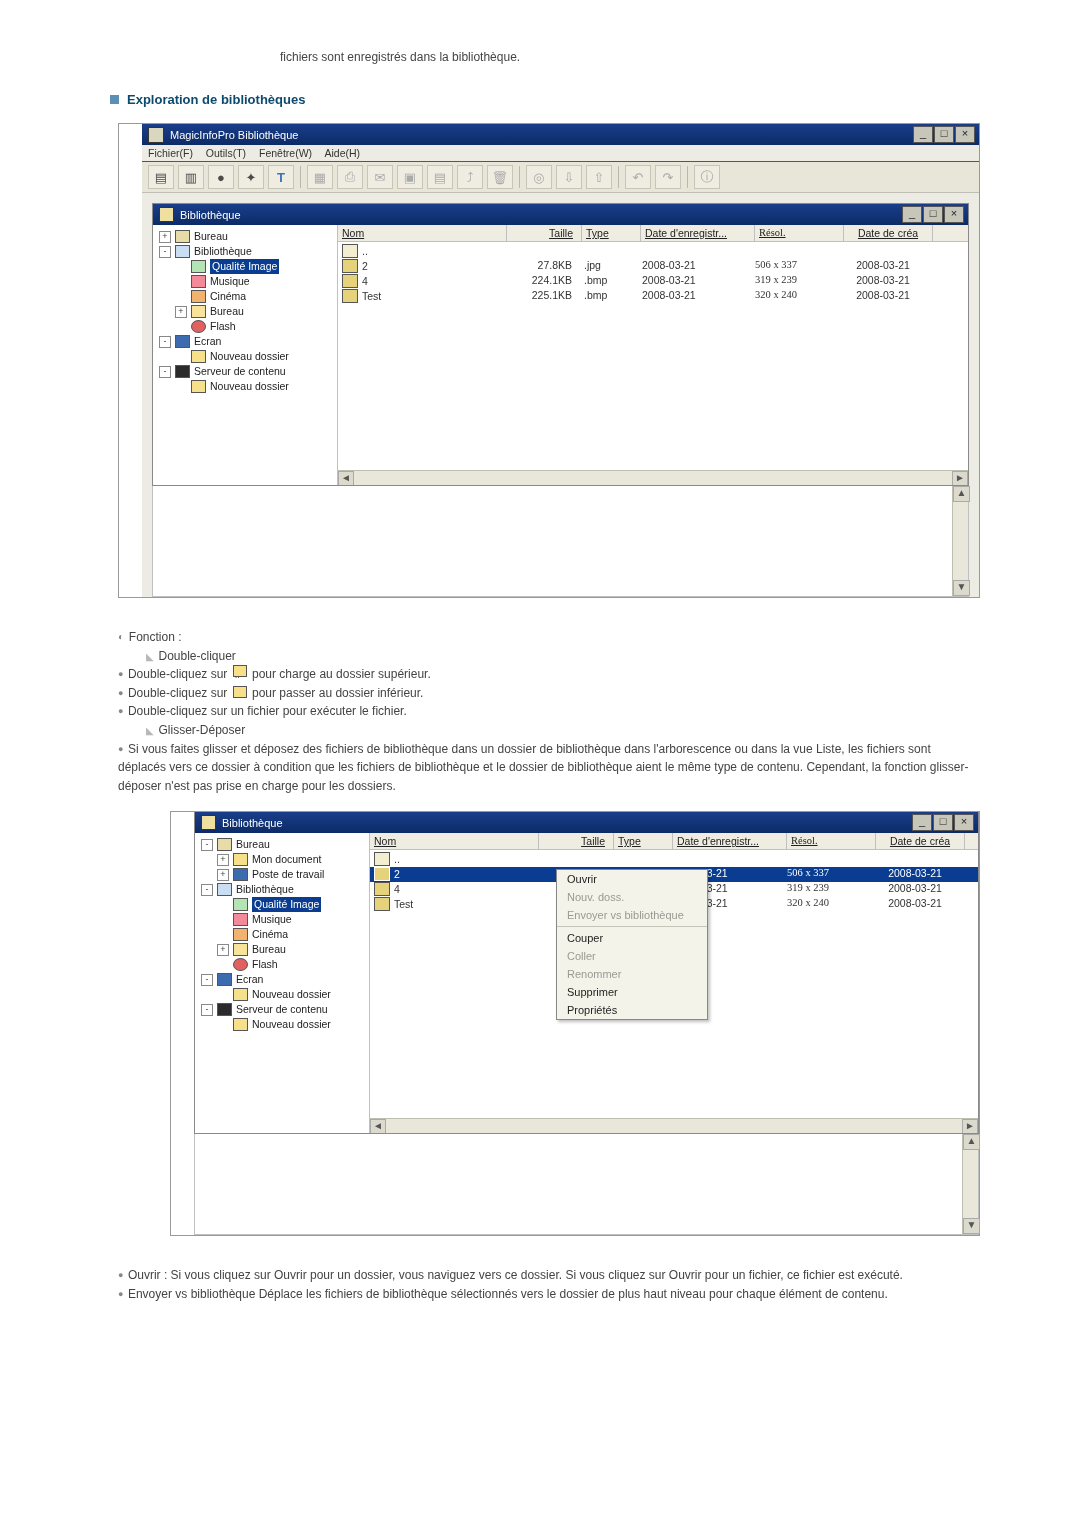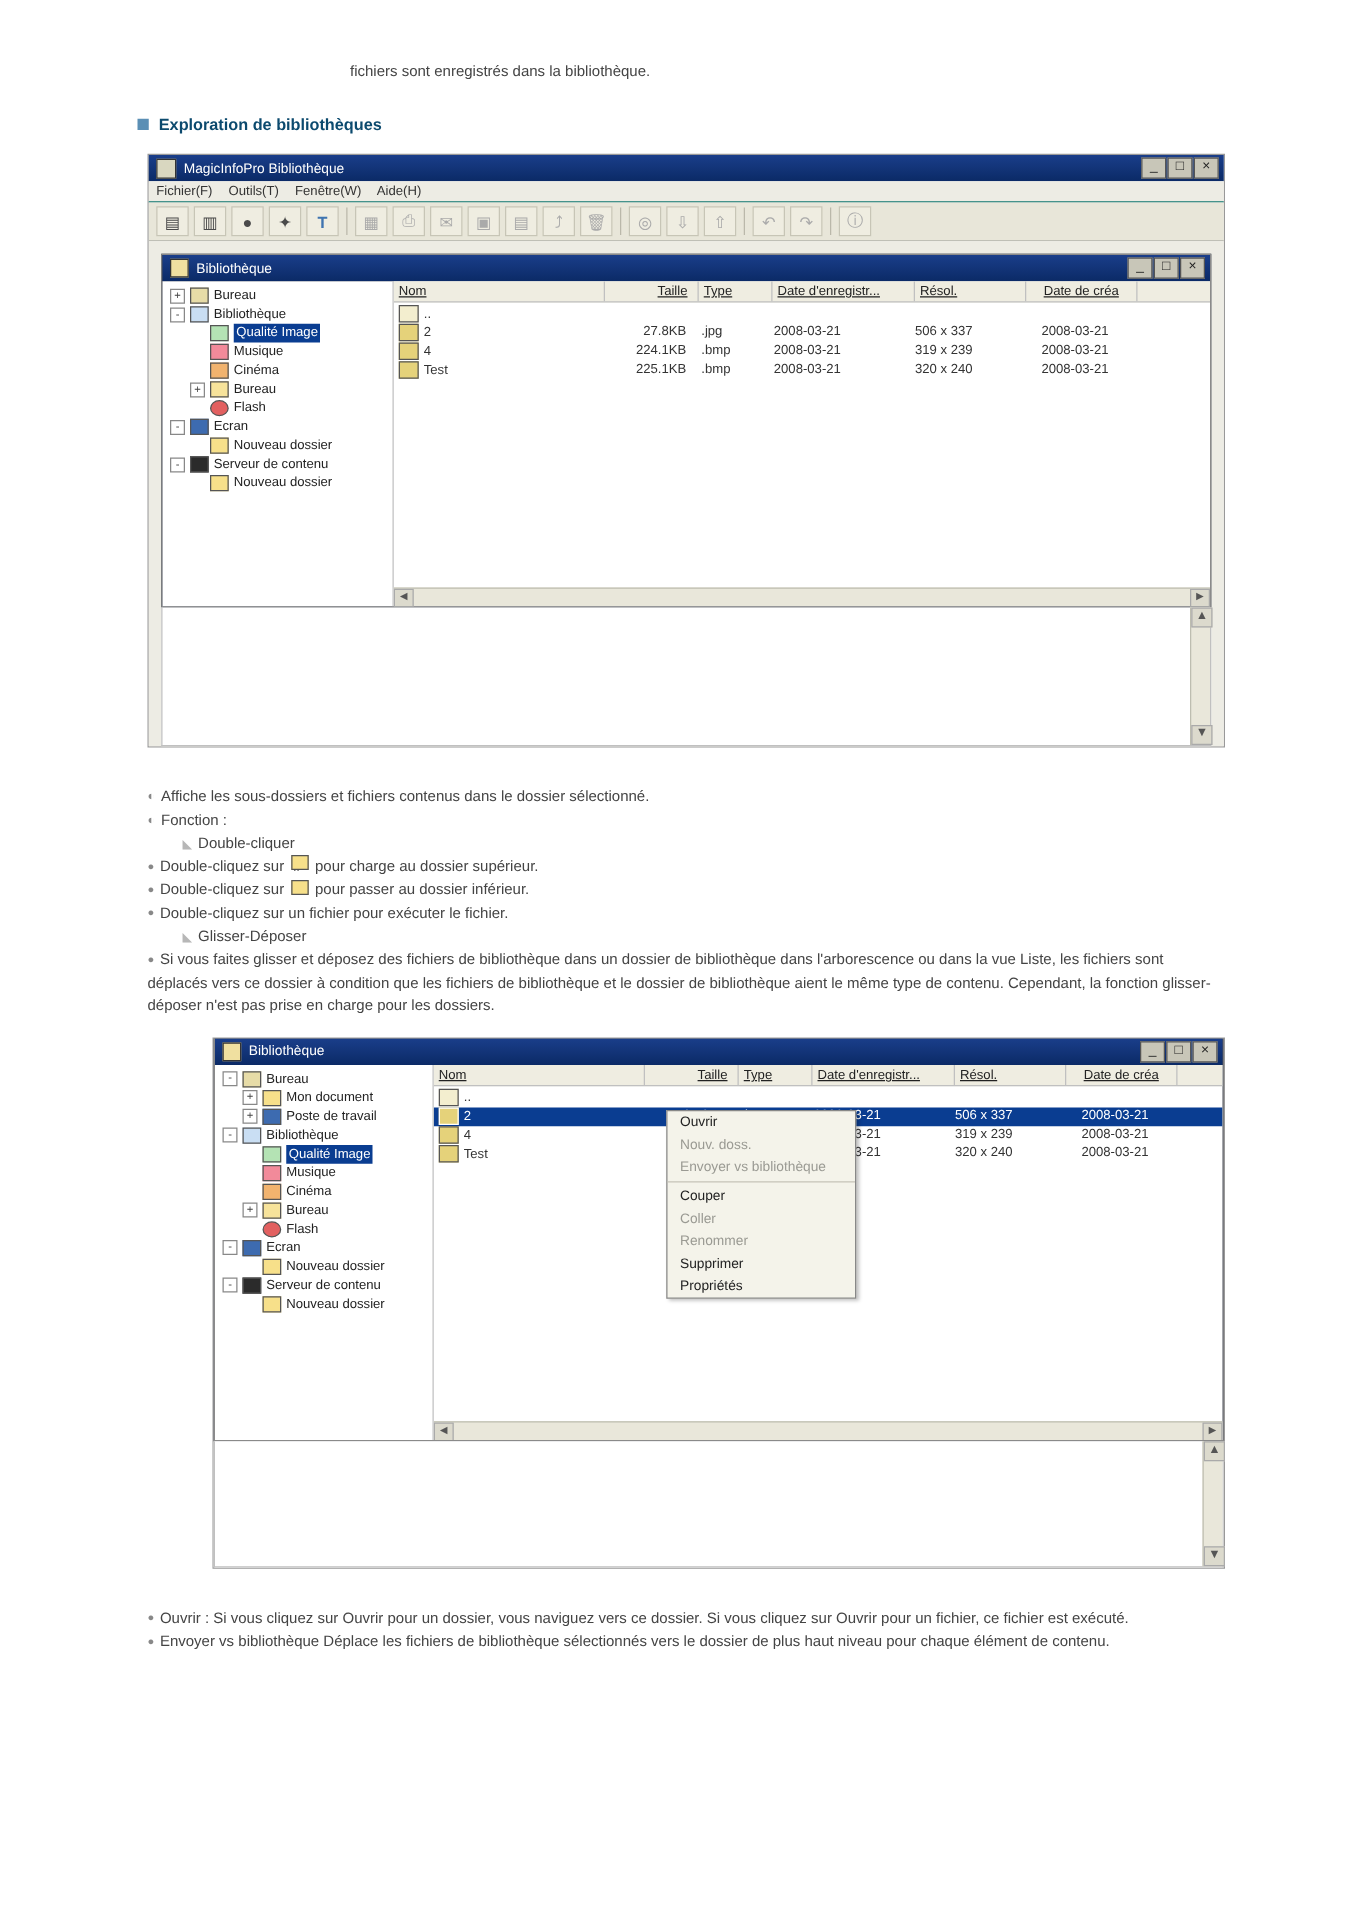--- a/index.html
+++ b/index.html
@@ -29,20 +29,21 @@
   .section-head .txt {
     font-weight: bold;
     color: #0c4a6e;
     font-size: 13px;
   }
   
   .shot-frame {
     border: 1px solid #999;
     margin: 0 0 30px 18px;
     background: #fff;
+    padding-left: 23px;
   }
   .win-title {
     background: linear-gradient(#1a3e8a, #0b2a66);
     color: #fff;
     display: flex;
     align-items: center;
     justify-content: space-between;
     font-size: 11px;
     padding: 2px 4px 2px 6px;
   }
@@ -158,21 +159,21 @@
     padding:2px 4px;
     border-right:1px solid #c0c0c0;
     text-decoration: underline;
     color:#222;
     white-space:nowrap;
   }
   .c-name { flex:0 0 160px; }
   .c-size { flex:0 0 62px; text-align:right; padding-right:8px;}
   .c-type { flex:0 0 50px; }
   .c-date { flex:0 0 105px; }
-  .c-res  { flex:0 0 80px; }
+  .c-res  { flex:0 0 80px;font-family:Liberation Serif, serif; }
   .c-crea { flex:0 0 80px;text-align:center; }
   .list-body { padding:2px 0 0 0; }
   .lr { display:flex; padding:0 0 1px 0;}
   .lr .cell { padding:0 4px; white-space:nowrap; }
   .lr .c-name { display:flex; align-items:center; gap:4px; flex:0 0 160px;}
   .lr .c-size { flex:0 0 62px; text-align:right; padding-right:8px;}
   .lr .c-type { flex:0 0 50px;}
   .lr .c-date { flex:0 0 105px;}
   .lr .c-res  { flex:0 0 80px;}
   .lr .c-crea { flex:0 0 80px;}
@@ -443,21 +444,20 @@
         <div class="vscroll">
           <span class="arr">▲</span>
           <span class="arr">▼</span>
         </div>
       </div>
     </div>
   </div>
 
   <div class="text-block">
     <ul>
-      <li class="halfdot">Affiche les sous-dossiers et fichiers contenus dans le dossier sélectionné.</li>
       <li class="halfdot">Fonction :</li>
       <li class="corner sub">Double-cliquer</li>
     </ul>
     <ul class="sub3">
       <li class="dot">
         <span>Double-cliquez sur </span>
         <span class="folder-mini up"></span>
         <span> pour charge au dossier supérieur.</span>
       </li>
       <li class="dot">

